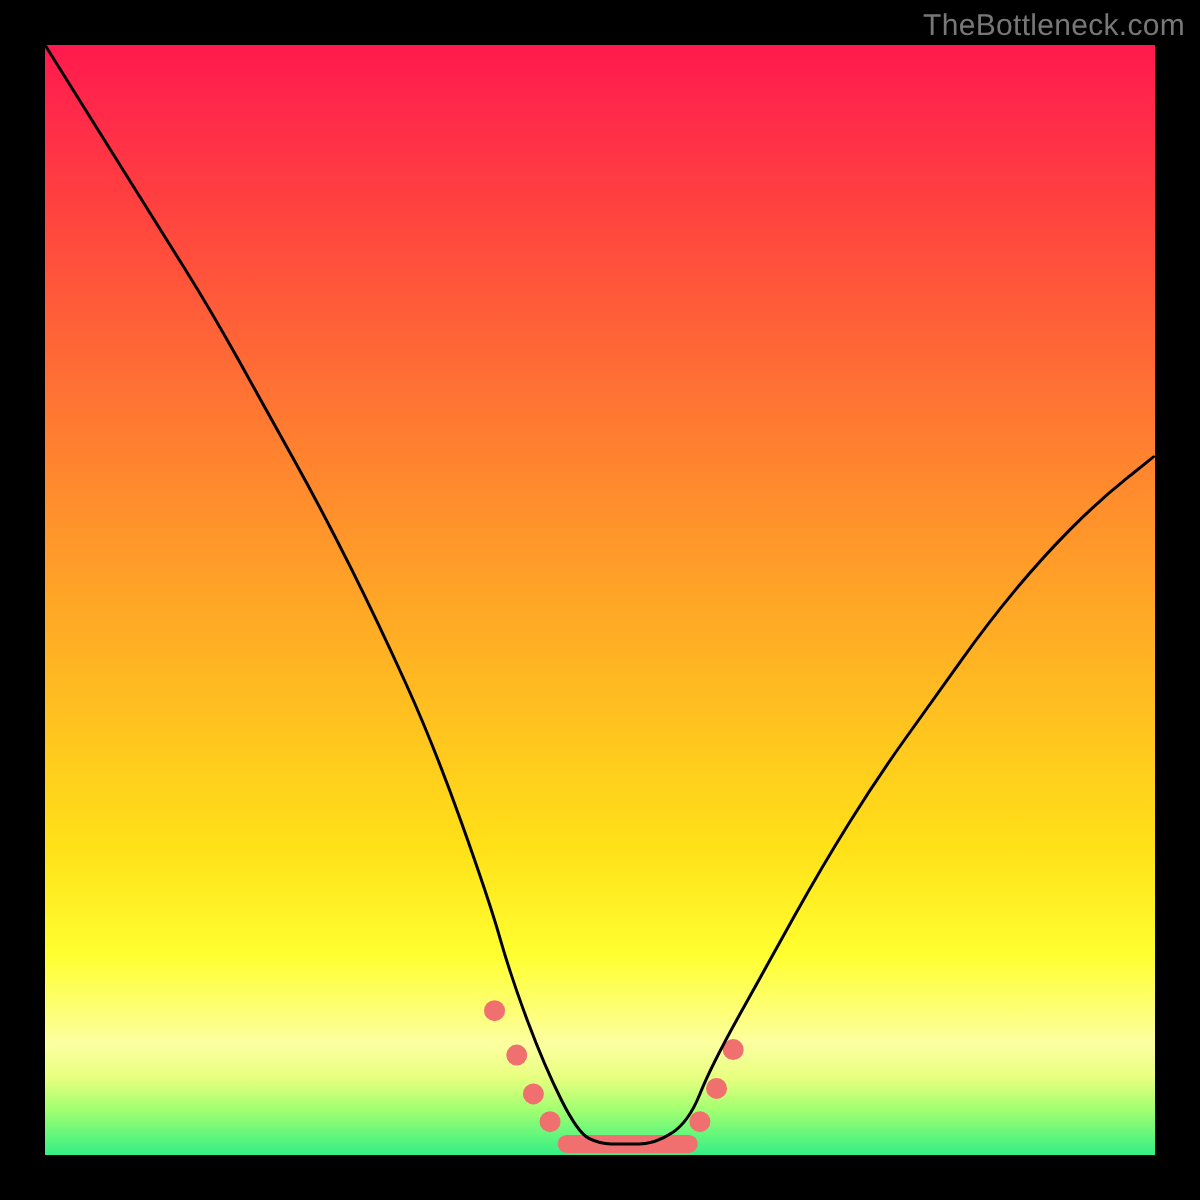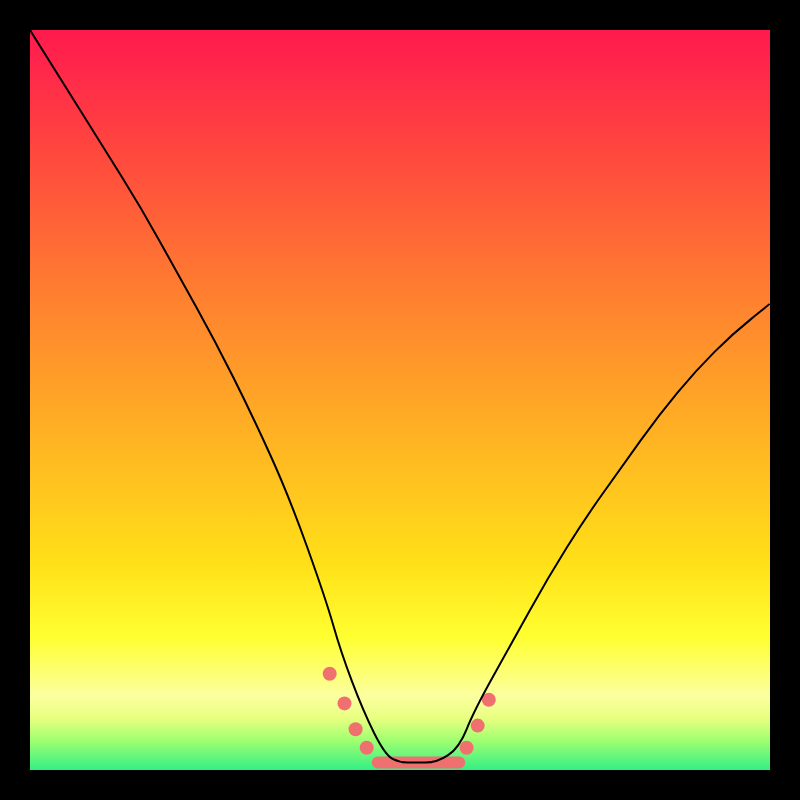--- a/index.html
+++ b/index.html
@@ -51,20 +51,21 @@
     position: absolute;
     left: 0; top: 0;
     width: 740px; height: 740px;
   }
 </style>
 </head>
 <body>
 
 <div class="frame">
 
+  <div class="watermark">TheBottleneck.com</div>
 
   <div class="plot">
     <svg class="curve" viewBox="0 0 740 740" preserveAspectRatio="none">
       <g>
           <line x1="347.79999999999995" x2="429.2" y1="732.6" y2="732.6" stroke="#f07070" stroke-width="12" stroke-linecap="round"></line>
         </g>
       <g>
           <circle cx="299.70000000000005" cy="643.8" r="7" fill="#f07070"></circle>
           <circle cx="314.5" cy="673.4" r="7" fill="#f07070"></circle>
           <circle cx="325.6" cy="699.3" r="7" fill="#f07070"></circle>

